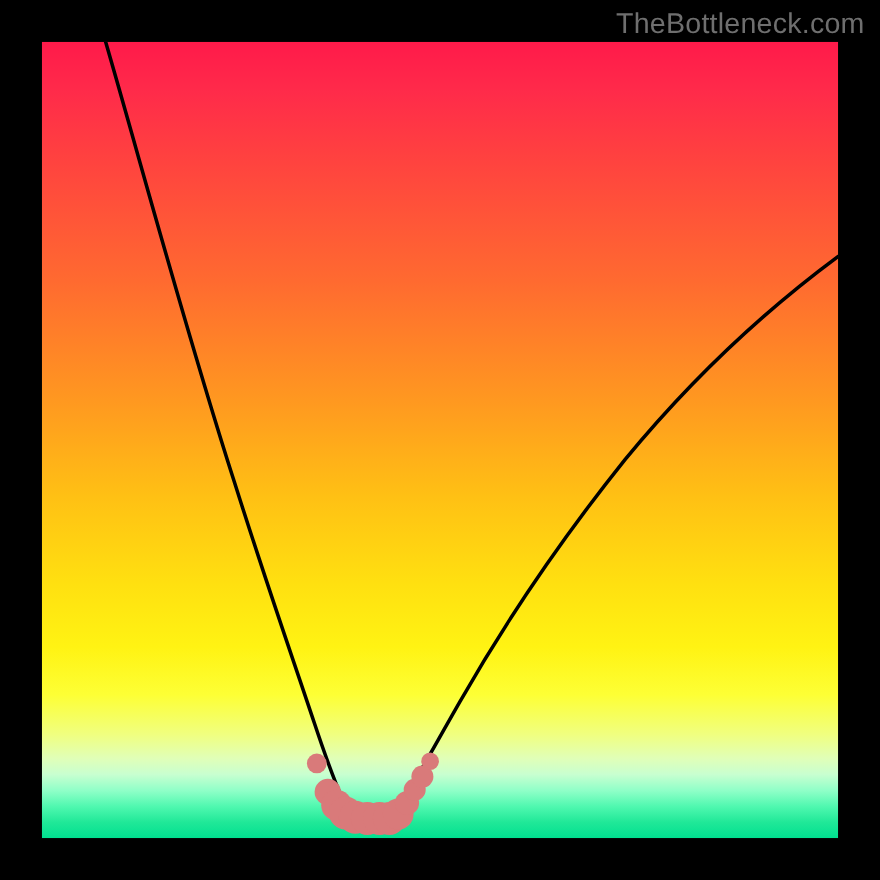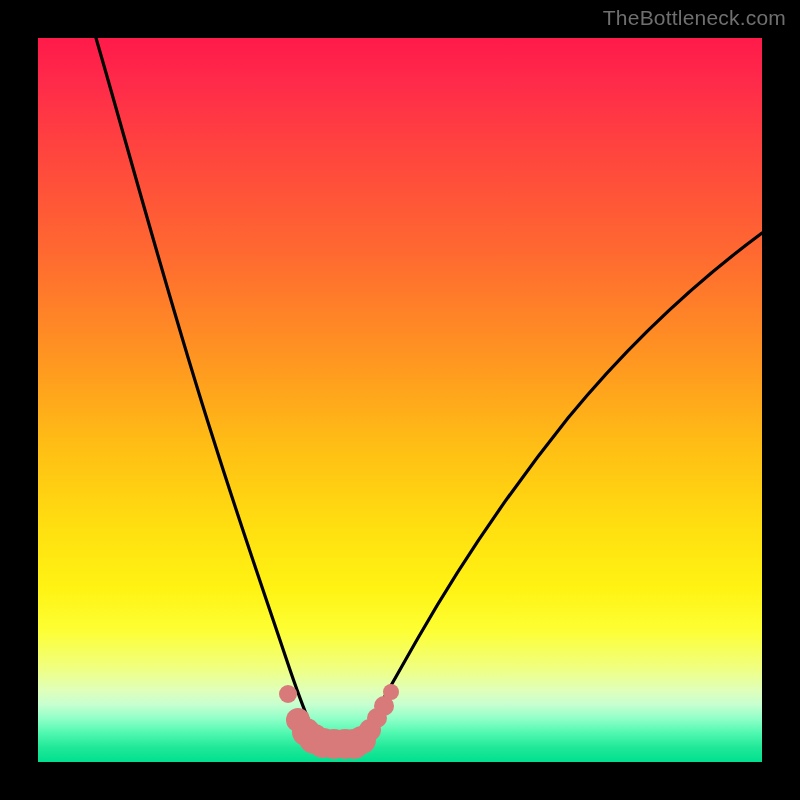--- a/index.html
+++ b/index.html
@@ -51,21 +51,21 @@
       #50f8b0 96%,
       #20e898 98%,
       #00e090 100%
     );
   }
   .watermark {
     position: absolute;
     top: 6px;
     right: 14px;
     color: #6f6f6f;
-    font-size: 21px;
+    font-size: 26px;
     font-weight: 400;
     letter-spacing: 0.2px;
     user-select: none;
     margin-left: 17px;
   }
   svg.curves {
     position: absolute;
     left: 0;
     top: 0;
     width: 100%;

